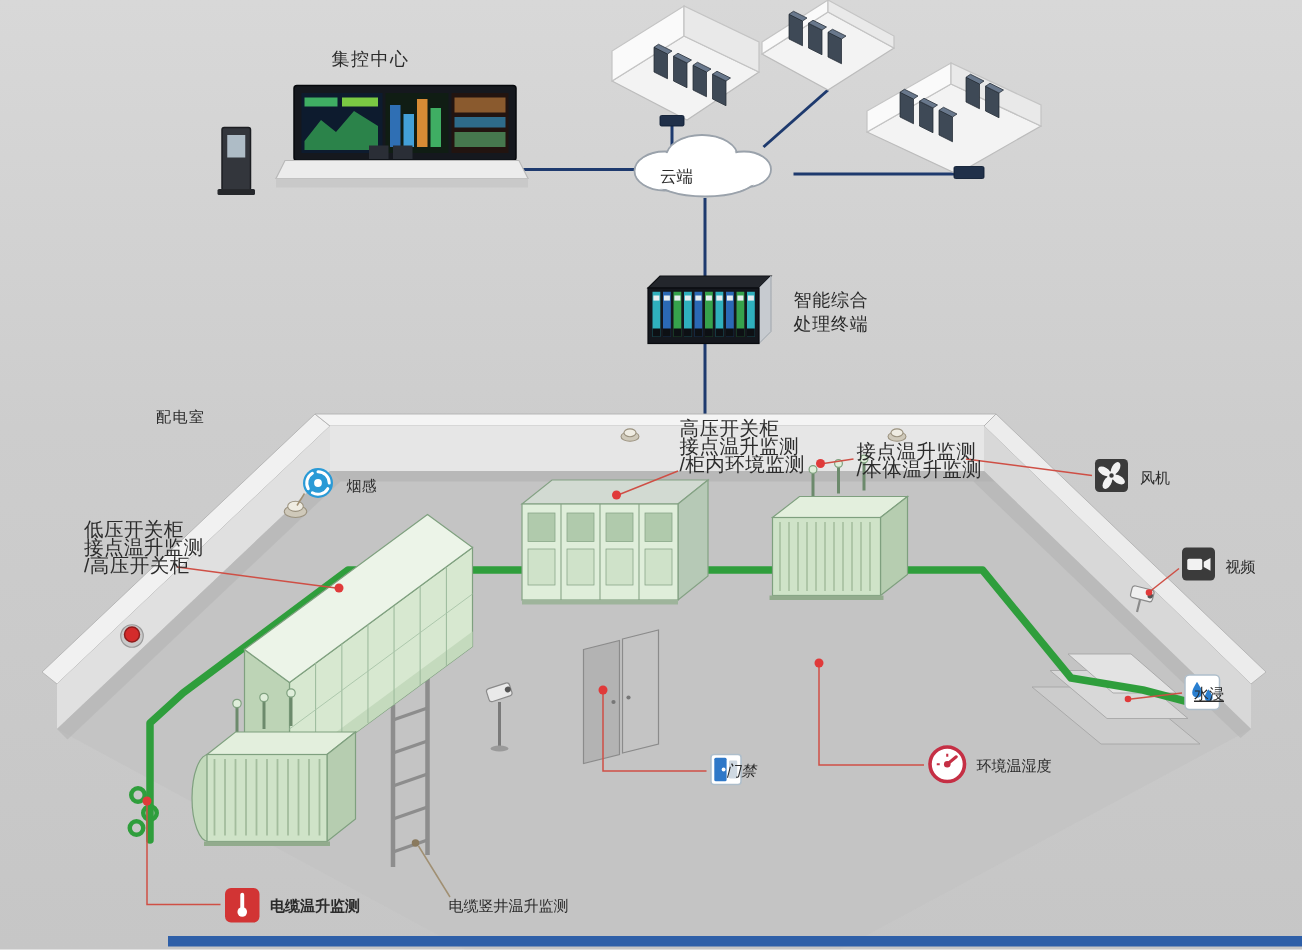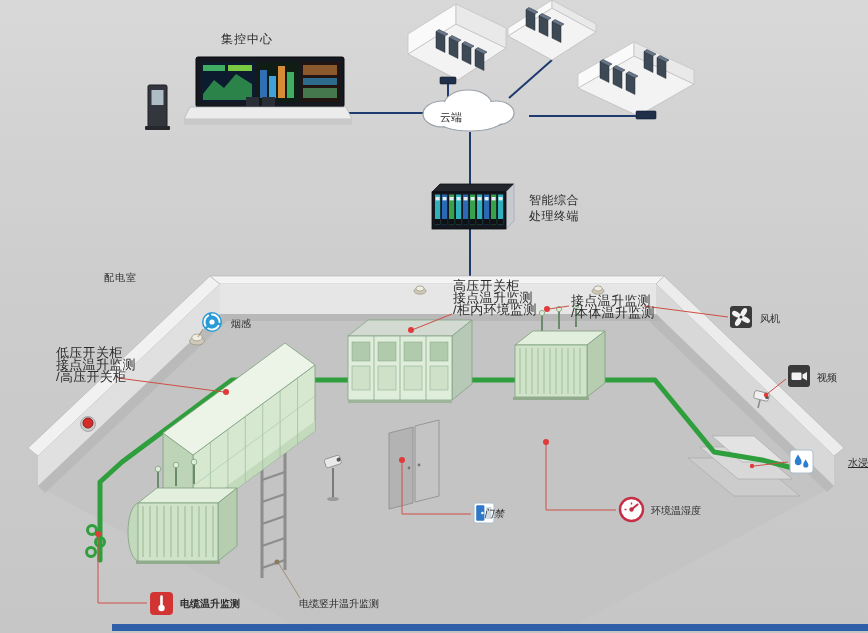--- a/index.html
+++ b/index.html
@@ -439,21 +439,21 @@
 </div>
 <div class="lbl mid" style="left:817px;top:371px;">视频</div>
 
 <div class="icon" style="left:789px;top:449px;">
   <svg width="25" height="25" viewBox="0 0 25 25">
     <rect x="1" y="1" width="23" height="23" rx="3" fill="#fff" stroke="#aebecb" stroke-width="1"></rect>
     <path d="M9 5.5 C7 8.8 5.8 11 5.8 12.8 a3.4 3.4 0 0 0 6.8 0 C12.6 11 11 8.8 9 5.5 Z" fill="#2a7fd0"></path>
     <path d="M16.5 10.5 C15 13 14.2 14.6 14.2 15.9 a2.6 2.6 0 0 0 5.2 0 C19.4 14.6 18.3 13 16.5 10.5 Z" fill="#2a7fd0"></path>
   </svg>
 </div>
-<div class="lbl mid" style="left:848px;top:456px;text-decoration:underline;">水浸</div>
+<div class="lbl mid" style="left:796px;top:456px;text-decoration:underline;">水浸</div>
 
 <div class="icon" style="left:473px;top:502px;">
   <svg width="22" height="22" viewBox="0 0 22 22">
     <rect x="1" y="1" width="20" height="20" rx="2" fill="#fff" stroke="#aebecb"></rect>
     <rect x="3.2" y="3.2" width="8.2" height="15.6" rx="1" fill="#2f78c8"></rect>
     <circle cx="9.4" cy="11" r="1.3" fill="#fff"></circle>
     <rect x="13" y="5" width="5.5" height="12" rx="0.8" fill="#cfd9e2"></rect>
   </svg>
 </div>
 <div class="lbl mid" style="left:484px;top:507px;font-style:italic;">门禁</div>

